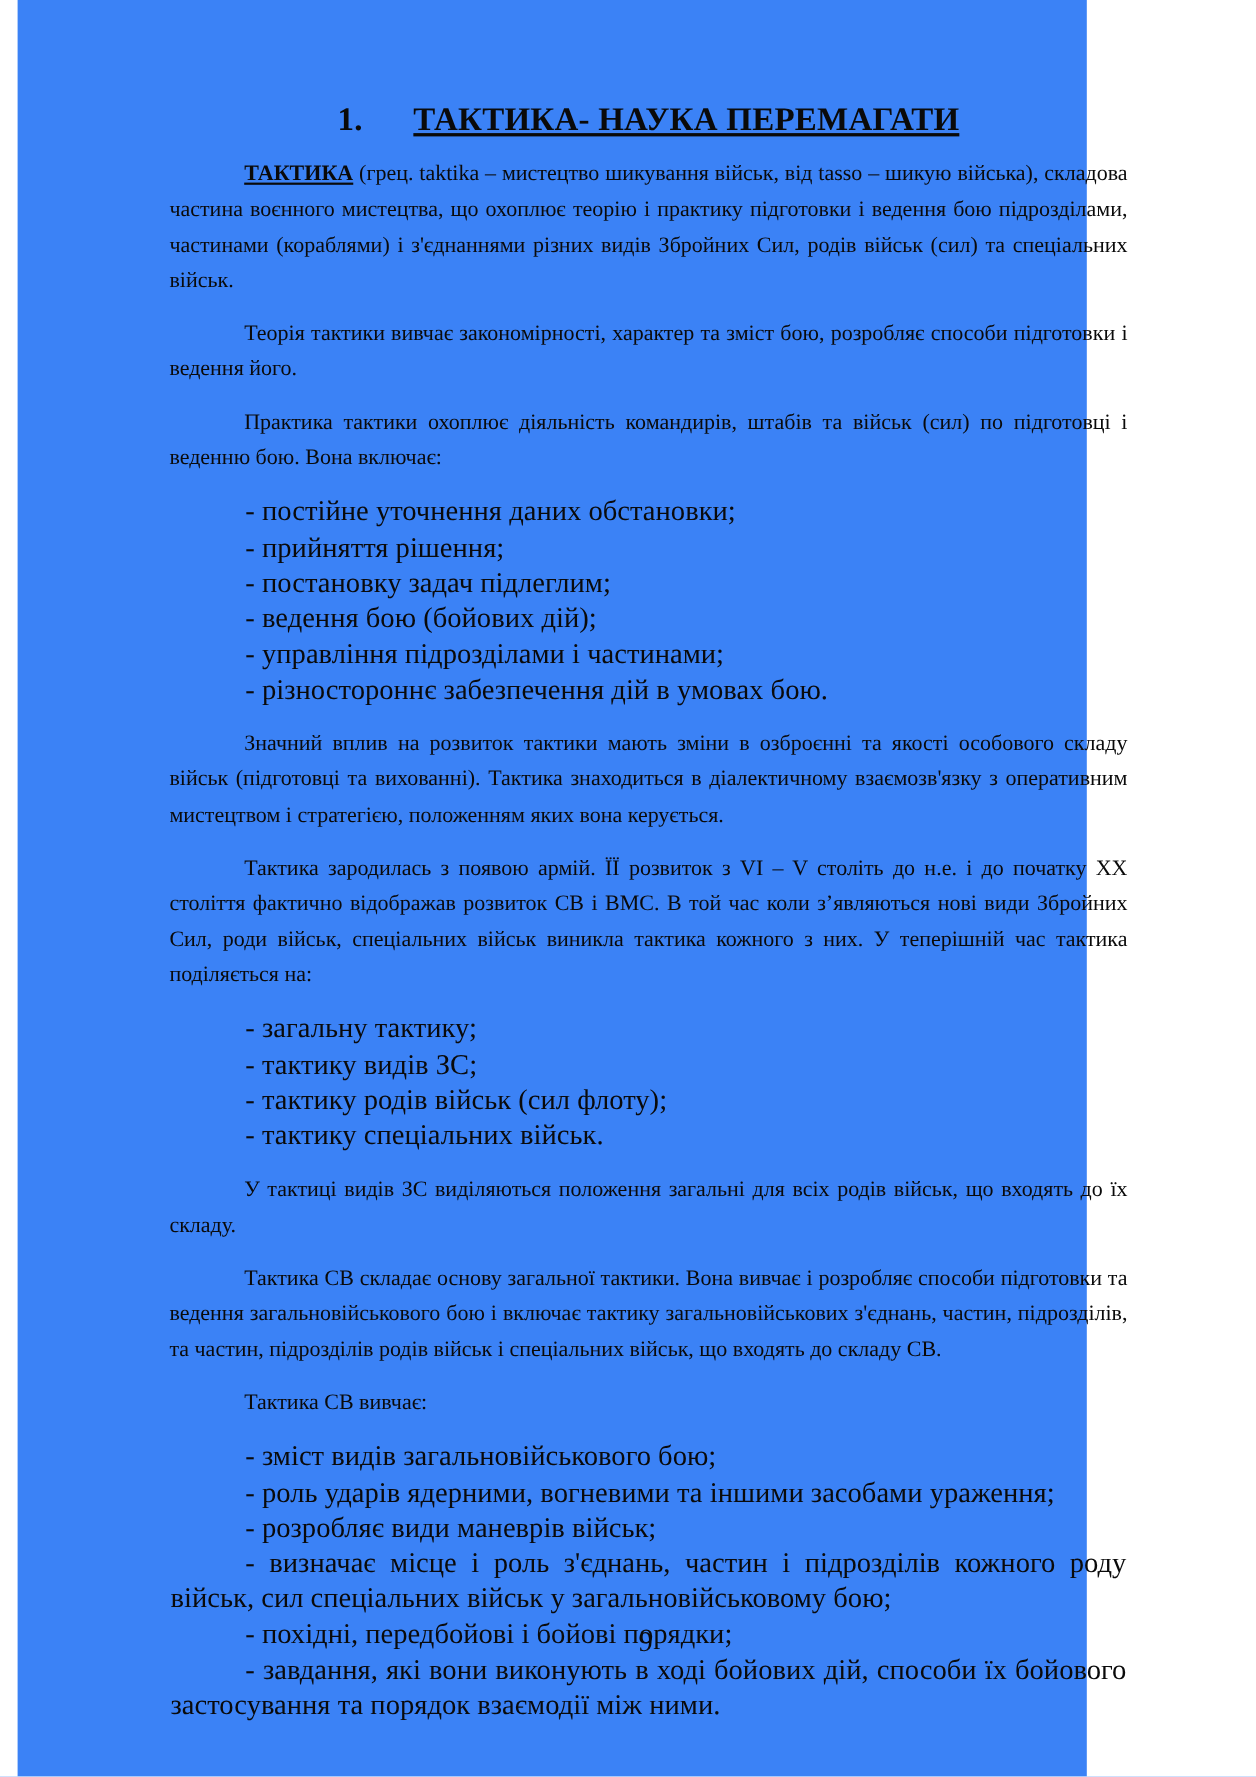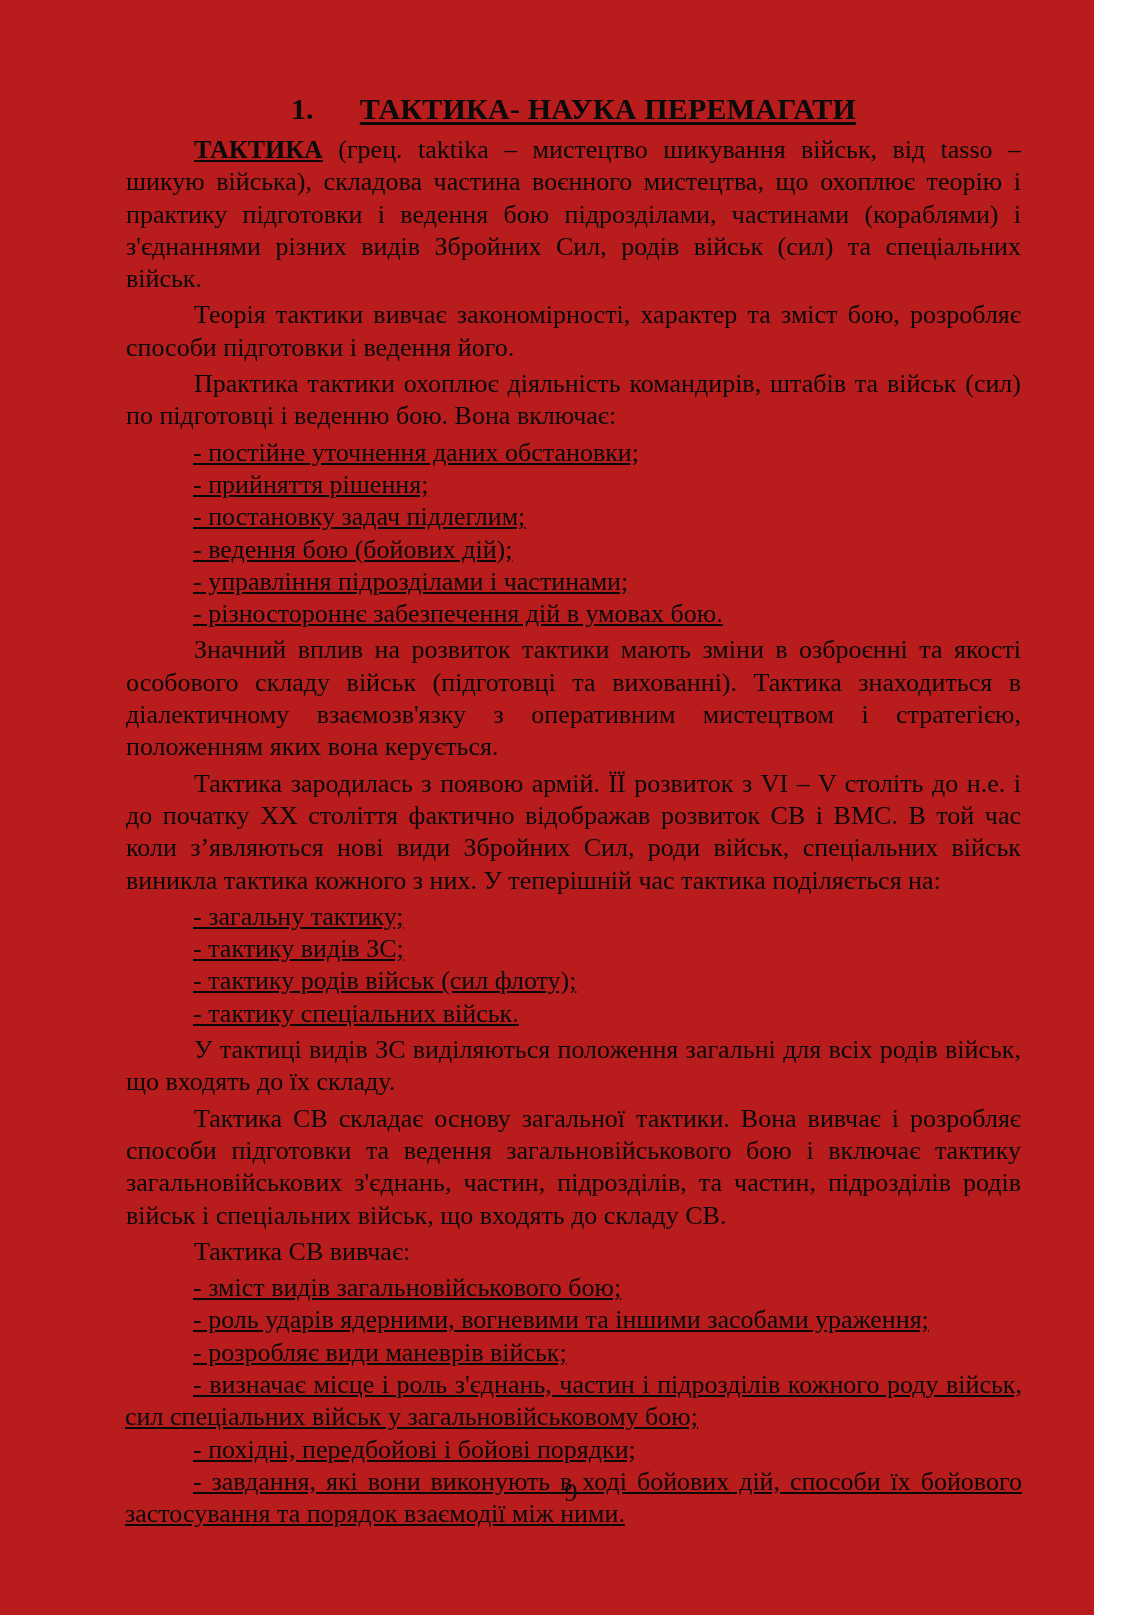--- a/index.html
+++ b/index.html
@@ -12,25 +12,25 @@
     width: 1142px;
     height: 1615px;
     position: relative;
     font-family: "Liberation Serif", "DejaVu Serif", serif;
     color: #0a0a0a;
     overflow: hidden;
   }
 
   .page {
     position: absolute;
-    left: 0;
+    left: 16px;
     top: 0;
-    width: 1094px;
+    width: 972px;
     height: 1615px;
-    background: #b91c1c;
+    background: #3b82f6;
   }
 
   .content {
     position: absolute;
     left: 122px;
     top: 92px;
     width: 903px;
   }
 
   
@@ -47,44 +47,43 @@
     display: inline-block;
     margin-right: 46px;
   }
   .doc-title .title-text {
     text-decoration: underline;
     text-underline-offset: 3px;
   }
 
   
   .para {
-    margin: 4px;
-    font-size: 26px;
+    margin: 16px;
+    font-size: 20px;
     line-height: 32.3px;
     text-align: justify;
     text-indent: 68px;
     -webkit-hyphens: none;
     hyphens: none;
   }
   .para.last-line-left {
     text-align-last: left;
   }
   .para b,
   .para .lead {
     font-weight: bold;
     text-decoration: underline;
     text-underline-offset: 2px;
   }
 
   
   .list {
-    margin: 3px;
+    margin: 17px;
     padding: 0;
     list-style: none;
-    text-decoration: underline;
   }
   .list-item {
     margin: 0;
     font-size: 26px;
     line-height: 32.3px;
     padding-left: 68px;
     text-align: left;
   }
   .list-item.justified {
     padding-left: 0;

